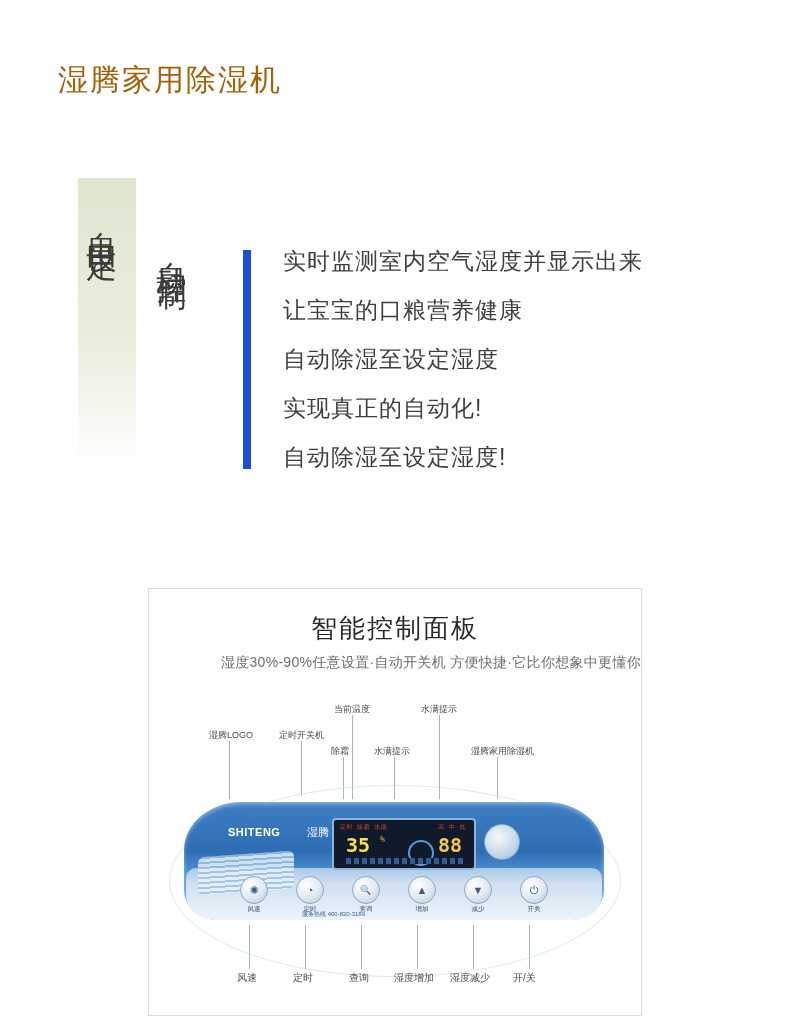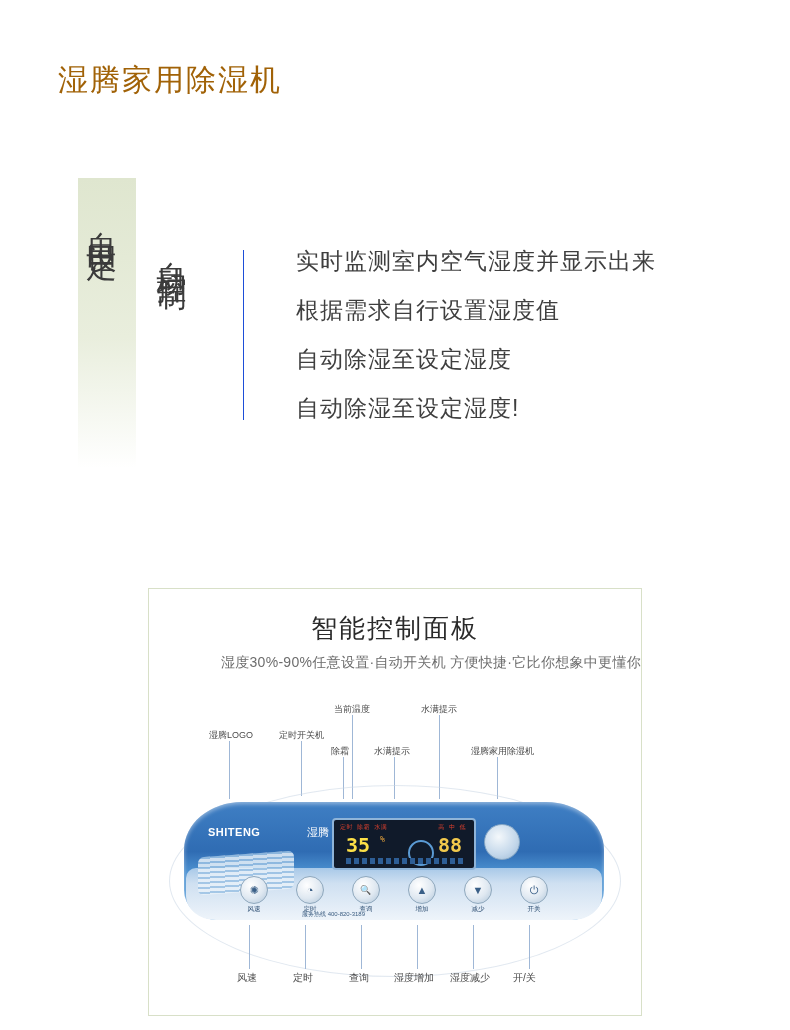--- a/index.html
+++ b/index.html
@@ -61,22 +61,22 @@
     left: 78px;
     top: 60px;
   }
 
   
   .features {
     position: absolute;
     left: 243px;
     top: 250px;
     width: 500px;
-    border-left: 1px solid #1d4ed8;
-    padding-left: 52px;
+    border-left: 8px solid #1d4ed8;
+    padding-left: 32px;
     box-sizing: border-box;
   }
   .feature-line {
     font-size: 23px;
     color: #3f3f3f;
     line-height: 1.0;
     margin-bottom: 26px;
     letter-spacing: 1px;
     white-space: nowrap;
   }
@@ -151,21 +151,21 @@
     position: absolute;
     left: 2px;
     top: 66px;
     width: 416px;
     height: 52px;
     background: linear-gradient(to bottom, #a8c9e8 0%, #cfe0f1 30%, #eef4fa 100%);
     border-radius: 10px 10px 30px 30px / 10px 10px 24px 24px;
   }
   .brand {
     position: absolute;
-    left: 24px;
+    left: 44px;
     top: 24px;
     font-size: 11px;
     font-weight: bold;
     color: #ffffff;
     letter-spacing: 0.5px;
   }
   .brand-cn {
     position: absolute;
     left: 88px;
     top: 23px;
@@ -334,22 +334,23 @@
 <div class="page-title">湿腾家用除湿机</div>
 
 <div class="vert-block">
   <div class="vert-bg"></div>
   <div class="vert-text one">自由设定</div>
   <div class="vert-text two">自动控制</div>
 </div>
 
 <div class="features">
   <div class="feature-line">实时监测室内空气湿度并显示出来</div>
-  <div class="feature-line">根据需求自行设置湿度值</div>
+  <div class="feature-line">让宝宝的口粮营养健康</div>
   <div class="feature-line">自动除湿至设定湿度</div>
+  <div class="feature-line">实现真正的自动化!</div>
   <div class="feature-line">自动除湿至设定湿度!</div>
 </div>
 
 <div class="panel-card">
 
   <div class="panel-title">智能控制面板</div>
   <div class="panel-sub">湿度30%-90%任意设置·自动开关机  方便快捷·它比你想象中更懂你</div>
 
   <div class="callout" style="left:60px; top:140px;">湿腾LOGO</div>
   <div class="leader" style="left:80px; top:152px; height:58px;"></div>

